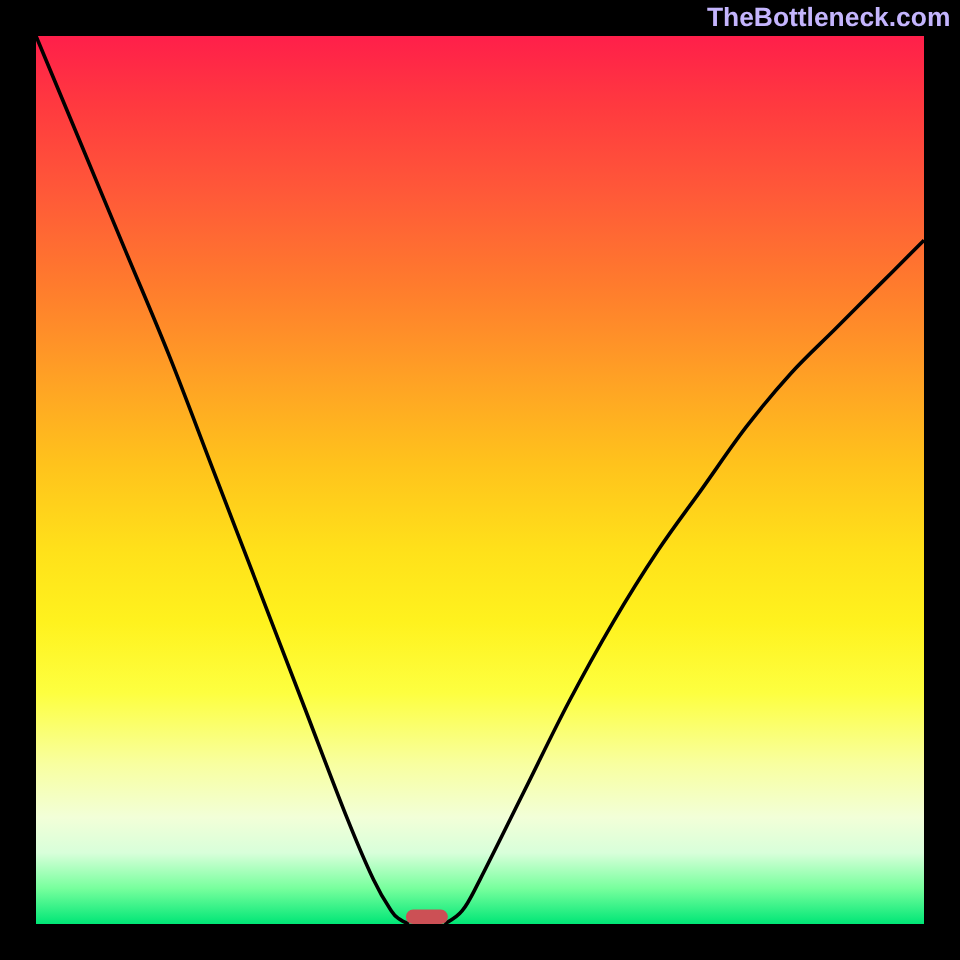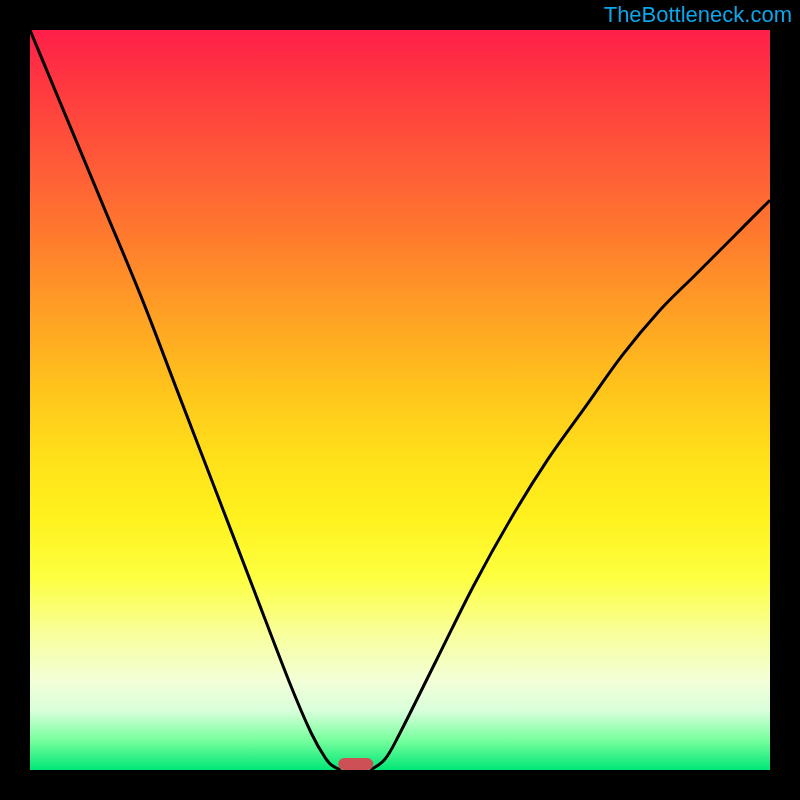--- a/index.html
+++ b/index.html
@@ -7,23 +7,23 @@
     width: 800px;
     height: 800px;
     background: #000;
     position: relative;
     font-family: Arial, Helvetica, sans-serif;
   }
   .watermark {
     position: absolute;
     top: 2px;
     right: 8px;
-    color: #0ea5e9;
+    color: #c4b5fd;
     font-size: 22px;
-    font-weight: 400;
+    font-weight: 700;
     z-index: 10;
     text-align: center;
   }
   .plot-area {
     position: absolute;
     left: 30px;
     top: 30px;
     width: 740px;
     height: 740px;
     

